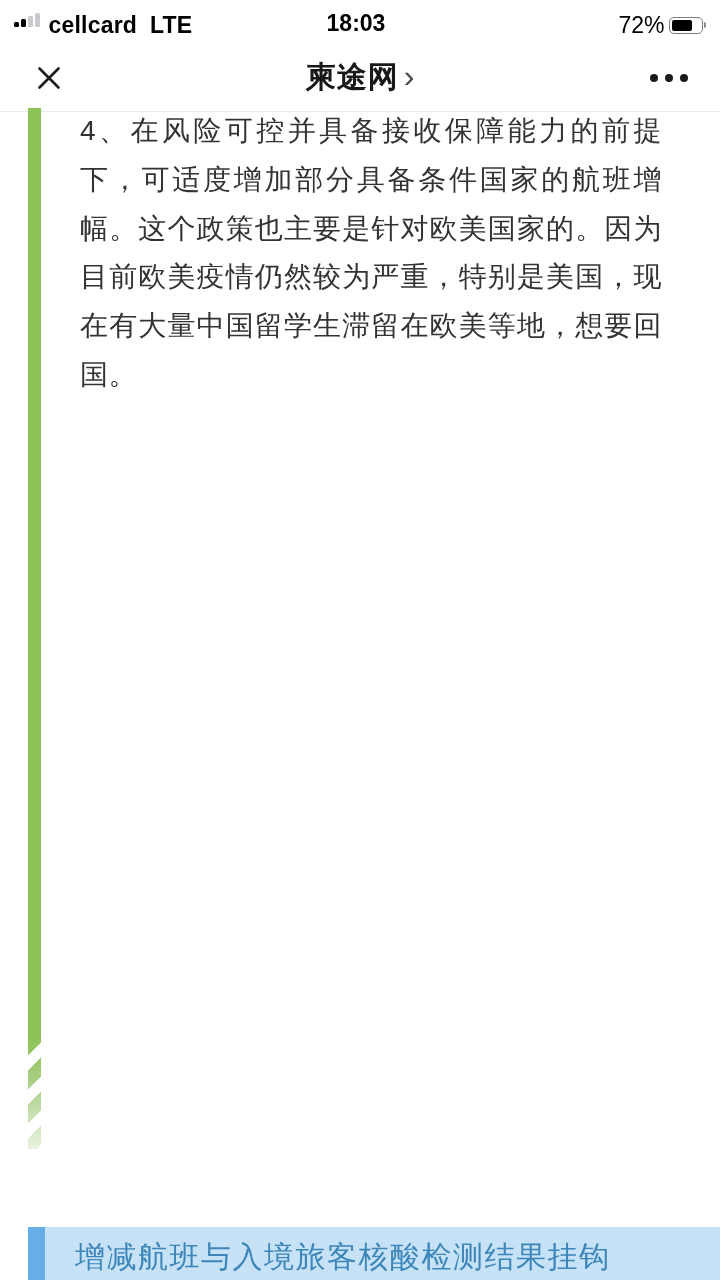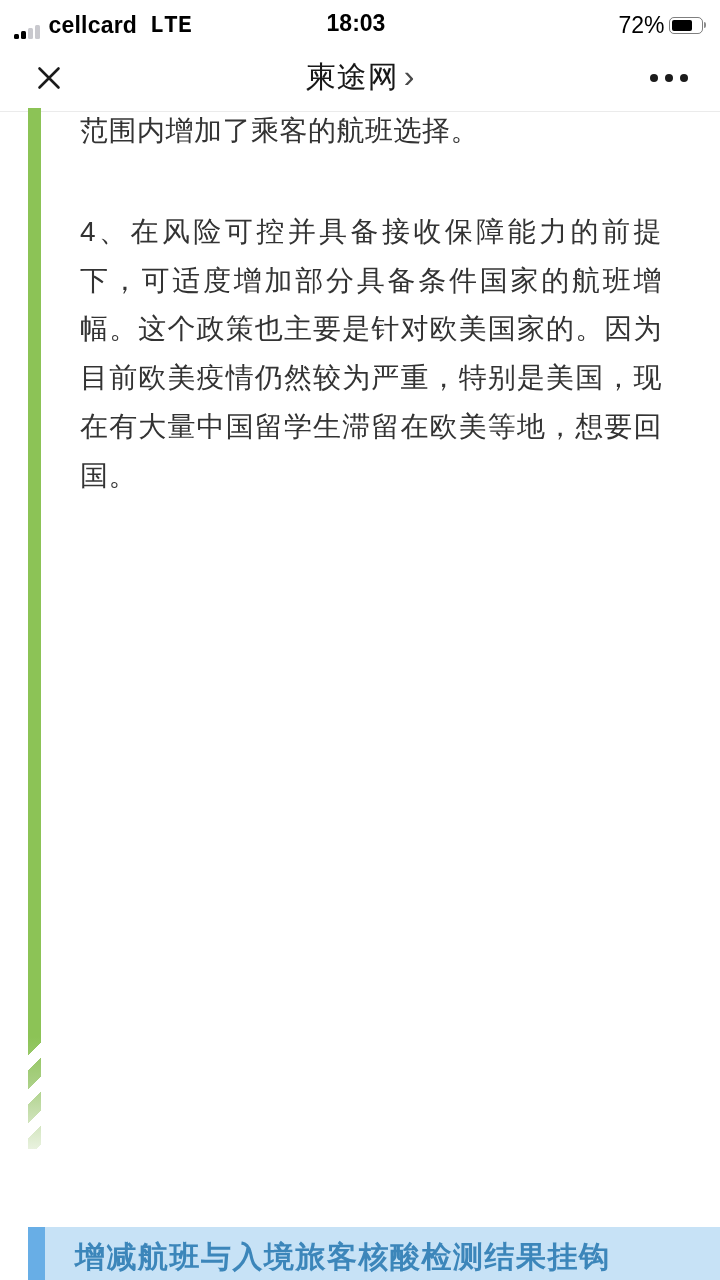--- a/index.html
+++ b/index.html
@@ -13,29 +13,29 @@
     -webkit-font-smoothing: antialiased;
   }
 
   
   .status-bar {
     height: 44px;
     display: flex; align-items: center;
     padding: 6px 14px 0 14px;
     color: #000;
   }
-  .sb-left { display: flex; align-items: flex-end; gap: 9px; }
+  .sb-left { display: flex; align-items: flex-start; gap: 9px; }
   .signal-icon { display: flex; align-items: flex-end; gap: 2.5px; height: 15px; }
   .signal-icon i { display: block; width: 4.5px; border-radius: 1.5px; }
   .signal-icon i:nth-child(1){ height: 5px;  background: #000; }
   .signal-icon i:nth-child(2){ height: 8px;  background: #000; }
   .signal-icon i:nth-child(3){ height: 11px; background: #c9c9ce; }
   .signal-icon i:nth-child(4){ height: 14px; background: #c9c9ce; }
   .sb-carrier, .sb-network { font-size: 23px; font-weight: 600; letter-spacing: .2px; }
-  .sb-network { margin-left: 4px; font-family: Liberation Mono, monospace; }
+  .sb-network { margin-left: 4px; }
   .sb-time {
     position: absolute; left: 0; right: 8px; top: 10px;
     text-align: center;
     font-size: 23px; font-weight: 700;
   }
   .sb-right { margin-left: auto; display: flex; align-items: center; gap: 4px; z-index: 1; }
   .sb-battery-pct { font-size: 23px; font-weight: 500; }
   .battery-icon { display: flex; align-items: center; }
   .battery-body {
     width: 34px; height: 17px;
@@ -57,21 +57,21 @@
     border-bottom: 1px solid #ebebeb;
     position: relative;
     background: #fff;
   }
   .close-btn { width: 34px; height: 34px; display: flex; align-items: center; justify-content: center; cursor: pointer; }
   .nav-title {
     position: absolute; left: 0; right: 0;
     display: flex; align-items: center; justify-content: center; gap: 5px;
     pointer-events: none;
   }
-  .nav-title-text { font-size: 30px; color: #181818; font-weight: 400; letter-spacing: 1px; }
+  .nav-title-text { font-size: 30px; color: #181818; font-weight: 700; letter-spacing: 1px; }
   .nav-chevron { font-size: 32px; color: #4a4a4a; font-weight: 300; line-height: 1; padding-bottom: 4px; }
   .more-btn { margin-left: auto; display: flex; gap: 7px; padding: 10px 0; cursor: pointer; }
   .more-btn i { width: 8px; height: 8px; border-radius: 50%; background: #1b1b1b; display: block; }
 
   
   .content { position: relative; }
   .accent-bar-solid {
     position: absolute; left: 28px; top: 1px;
     width: 13px; height: 929px;
     background: #8cc356;
@@ -103,21 +103,21 @@
     display: flex; align-items: center;
   }
   .section-banner-bar {
     position: absolute; left: 0; top: 0;
     width: 17px; height: 100%;
     background: #68aee6;
   }
   .section-banner-text {
     margin-left: 47px;
     font-size: 30px;
-    font-weight: 700;
+    font-weight: 400;
     letter-spacing: 1.5px;
     color: #3c86ba;
   }
 </style>
 </head>
 <body>
 
 <div class="status-bar">
   <div class="sb-left">
     <span class="signal-icon">
@@ -155,21 +155,20 @@
     <i></i>
       <i></i>
       <i></i>
   </div>
 </div>
 
 <div class="content">
   <div class="accent-bar-solid"></div>
   <div class="accent-bar-fade"></div>
   <div class="article-text">
-    <p>范围内增加了乘客的航班选择。</p>
     <p>4、在风险可控并具备接收保障能力的前提下，可适度增加部分具备条件国家的航班增幅。这个政策也主要是针对欧美国家的。因为目前欧美疫情仍然较为严重，特别是美国，现在有大量中国留学生滞留在欧美等地，想要回国。</p>
   </div>
 </div>
 
 <div class="section-banner">
   <div class="section-banner-bar"></div>
   <div class="section-banner-text">增减航班与入境旅客核酸检测结果挂钩</div>
 </div>
 
 </body></html>

